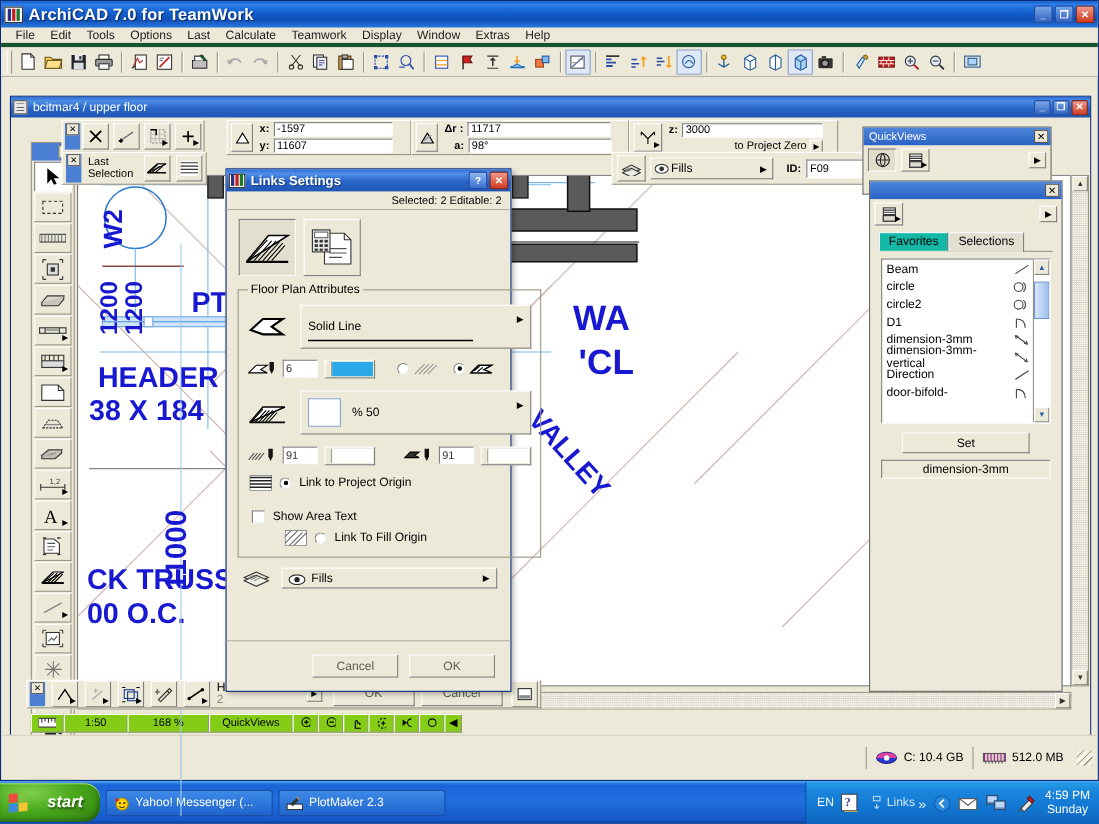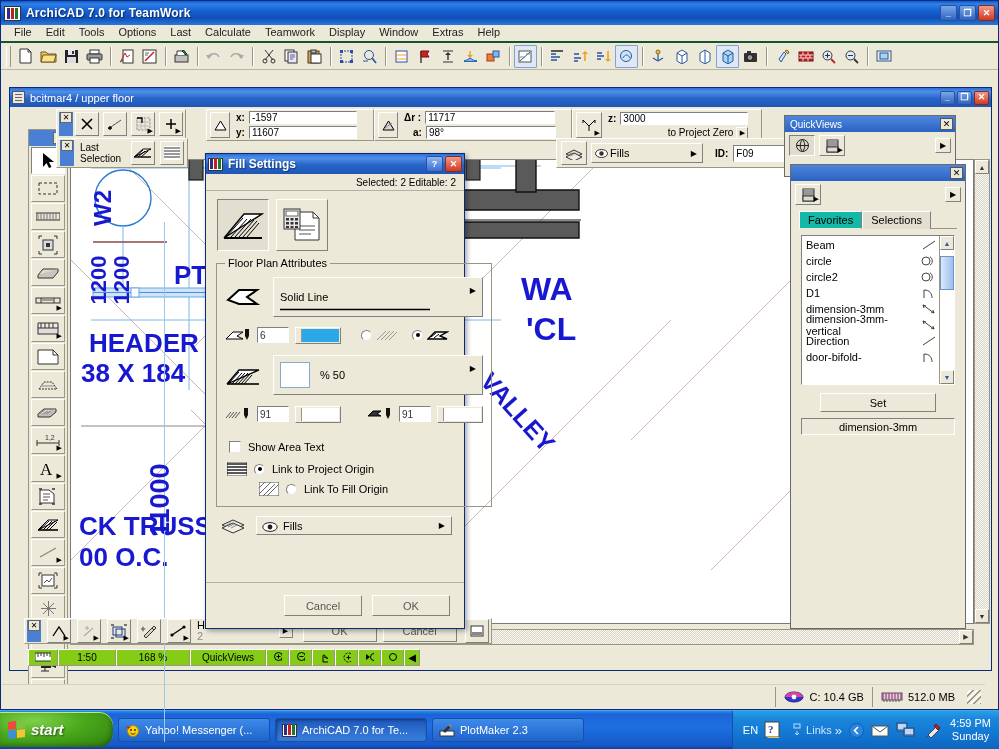--- a/index.html
+++ b/index.html
@@ -18,21 +18,21 @@
     background: #ece9d8;
     border: 1px solid #0a2a7a;
   }
   .xp-titlebar {
     height: 24px;
     background: linear-gradient(180deg,#0b59c8 0%, #2e7fe8 12%, #1560d0 42%, #0e4fb8 70%, #2a78dc 100%);
     display: flex; align-items: center; padding: 0 3px;
     position: relative;
   }
   .xp-titlebar .title {
-    color: #fff; font-weight: bold; font-size: 12px;
+    color: #fff; font-weight: bold; font-size: 15px;
     text-shadow: 1px 1px 1px rgba(0,0,0,.5);
     margin-left: 5px; letter-spacing: .2px;
     flex: 1; white-space: nowrap; overflow: hidden;
   }
   .win-btns { display: flex; gap: 2px; align-items: center; }
   .win-btn {
     width: 17px; height: 16px;
     border: 1px solid #2a4fa0;
     border-radius: 2px;
     display: flex; align-items: center; justify-content: center;
@@ -48,23 +48,23 @@
     display:inline-flex; align-items:flex-end; justify-content:center; gap:1px;
     padding-bottom:1px; flex: none;
   }
   .ac-logo i { display:block; width:3px; height:11px; }
   .ac-logo i:nth-child(1){background:#2e2e8a;}
   .ac-logo i:nth-child(2){background:#c02020;}
   .ac-logo i:nth-child(3){background:#1a7a2a;}
 
   
   #menubar {
-    height: 18px; background: #ece9d8; display: flex; 
+    height: 18px; background: #ece9d8; display: flex; align-items: center;
     padding-left: 6px; font-size: 11px; color: #222;
-    border-bottom: 2px solid #14532d;
+    border-bottom: 4px solid #14532d;
   }
   #menubar .mi { padding: 1px 7px; cursor: default; }
 
   
   #toolbar {
     height: 27px; background: #ece9d8; display: flex; align-items: center;
     padding-left: 2px; gap: 0px; border-bottom: 1px solid #b9b6a8;
   }
   .tb-grip { width:5px; height:21px; border-left:1px solid #fff; border-right:1px solid #9a9684; margin:0 3px; }
   .tb-sep { width:1px; height:19px; background:#9a9684; box-shadow:1px 0 0 #fff; margin:0 4px; }
@@ -292,44 +292,44 @@
     border:1px solid #9a9684;display:flex;}
   .sbtn{width:14px;height:14px;background:#ece9d8;
     border-top:1px solid #fff;border-left:1px solid #fff;
     border-right:1px solid #808080;border-bottom:1px solid #808080;
     display:flex;align-items:center;justify-content:center;font-size:7px;color:#333;flex:none;}
   .strack{flex:1;background:
     repeating-conic-gradient(#fbfaf4 0% 25%, #d8d5c6 0% 50%) 0 0/2px 2px;}
 
   
   #app-status {
-    position:absolute; left:1px; right:13px; bottom:1px; height:24px;
+    position:absolute; left:1px; right:1px; bottom:1px; height:40px;
     background:#ece9d8; display:flex; align-items:center; justify-content:flex-end;
     border-top:1px solid #d6d2c2; padding-right:4px; gap:0;padding-left:20px;
   }
   .stat-pane{
     height:20px;display:flex;align-items:center;gap:5px;padding:0 8px;
     border-left:1px solid #9a9684; font-size:11px; color:#000;
   }
   .grip{width:14px;height:14px;background:
     repeating-linear-gradient(135deg,transparent 0 2px,#fff 2px 3px,transparent 3px 4px,#9a9684 4px 5px);
     margin-left:4px;}
 
   
   #taskbar {
     position:absolute; left:0; bottom:0; width:999px; height:39px;
     background: linear-gradient(180deg,#2f8ae8 0%, #1b64d8 8%, #1f6fe0 42%, #1559c8 90%, #0c3f9c 100%);
     border-top:1px solid #4ea0f0;
     display:flex; align-items:center;
   }
   #start-btn {
-    width:113px;height:35px;margin:0 0 2px 0;
+    width:91px;height:35px;margin:0 0 2px 0;
     background: radial-gradient(ellipse at 30% 25%, #7fd04a 0%, #49a81c 45%, #2f7d0d 100%);
     border-radius: 0 14px 14px 0;
-    display:flex;align-items:center;gap:6px;padding-left:8px;
+    display:flex;align-items:center;gap:18px;padding-left:8px;
     box-shadow: inset 0 1px 0 #b4ec86, inset -2px -2px 4px rgba(0,0,0,.25);
   }
   #start-btn .flag{width:17px;height:17px;display:grid;grid-template:1fr 1fr/1fr 1fr;gap:1px;transform:skewY(-6deg);}
   #start-btn .flag i{display:block;}
   #start-btn .flag i:nth-child(1){background:#f04a3c;}
   #start-btn .flag i:nth-child(2){background:#7ec341;}
   #start-btn .flag i:nth-child(3){background:#3b8ede;}
   #start-btn .flag i:nth-child(4){background:#f7c436;}
   #start-btn .slbl{color:#fff;font-size:15px;font-weight:bold;font-style:italic;
     text-shadow:1px 1px 2px rgba(0,0,0,.5);}
@@ -1172,21 +1172,21 @@
     </div>
   </div>
 
   <div id="fill-dialog">
     <div class="fd-title">
       <span class="ac-logo" style="width:15px;height:13px;">
           <i></i>
           <i></i>
           <i></i>
         </span>
-      <span class="t">Fill Settings</span>
+      <span class="t">Links Settings</span>
       <span class="win-btn" style="background:linear-gradient(180deg,#8fb8f0,#3a6fd0);">?</span>
       <span class="win-btn close" style="margin-left:2px;">✕</span>
     </div>
 
     <div class="fd-sel">Selected: 2 Editable: 2</div>
 
     <div style="display:flex;gap:7px;padding:8px 0 0 11px;">
       <div class="bigbtn sel">
         <svg width="42" height="34">
             <path d="M2 30L22 6h18L2 30z" fill="#fff" stroke="#000" stroke-width="1.4"></path>
@@ -1287,32 +1287,32 @@
           <path d="M1 11l5-5h8l-4 3 4 2H6z" fill="#333" stroke="#000"></path>
           <path d="M19 3h4v7l-2 4-2-4z" fill="#111"></path>
           </svg>
         <span class="numfld">91</span>
         <span class="penbtn">
           <span class="bar"></span>
             <span class="sw" style="background:#fff"></span>
           </span>
       </div>
 
-      <div style="display:flex;align-items:center;gap:7px;margin-top:18px;margin-left:4px;">
-        <span class="chk"></span>
-        <span style="font-size:11px;">Show Area Text</span>
-      </div>
-
       <div style="display:flex;align-items:center;gap:7px;margin-top:9px;margin-left:2px;">
         <svg width="20" height="14">
           <rect x="0" y="0" width="20" height="14" fill="#fff" stroke="#444"></rect>
           <path d="M0 2h20M0 5h20M0 8h20M0 11h20" stroke="#222" stroke-width="1.4"></path>
           </svg>
         <span class="radio on"></span>
         <span style="font-size:11px;">Link to Project Origin</span>
+      </div>
+
+      <div style="display:flex;align-items:center;gap:7px;margin-top:18px;margin-left:4px;">
+        <span class="chk"></span>
+        <span style="font-size:11px;">Show Area Text</span>
       </div>
       <div style="display:flex;align-items:center;gap:7px;margin-top:6px;margin-left:2px;padding-left:32px;">
         <svg width="20" height="14">
           <rect x="0" y="0" width="20" height="14" fill="#fff" stroke="#444"></rect>
           <path d="M0 12l12-12M4 14l12-12M8 14l12-12M-2 8l8-8" stroke="#666"></path>
           </svg>
         <span class="radio"></span>
         <span style="font-size:11px;">Link To Fill Origin</span>
       </div>
     </fieldset>
@@ -1495,28 +1495,20 @@
     <svg width="15" height="14">
       <circle cx="8" cy="8" r="5.5" fill="#ffd400" stroke="#b08a00"></circle>
       <circle cx="6" cy="7" r="1" fill="#333"></circle>
         <circle cx="10" cy="7" r="1" fill="#333"></circle>
       <path d="M5.5 10c1.5 1.5 3.5 1.5 5 0" fill="none" stroke="#333"></path>
       <path d="M1 3l5 1-3 2z" fill="#e02020"></path>
       </svg>
     <span class="tlbl">Yahoo! Messenger (...</span>
   </div>
 
-  <div class="tb-task on">
-    <span class="ac-logo" style="width:15px;height:13px;">
-        <i></i>
-        <i></i>
-        <i></i>
-      </span>
-    <span class="tlbl">ArchiCAD 7.0 for Te...</span>
-  </div>
 
   <div class="tb-task">
     <svg width="16" height="14">
       <rect x="1" y="8" width="14" height="5" fill="#fff" stroke="#333"></rect>
       <path d="M4 8l6-6 2 2-6 6z" fill="#333"></path>
         <path d="M9 2l2-1 2 2-1 2z" fill="#888"></path>
       </svg>
     <span class="tlbl">PlotMaker 2.3</span>
   </div>
 

